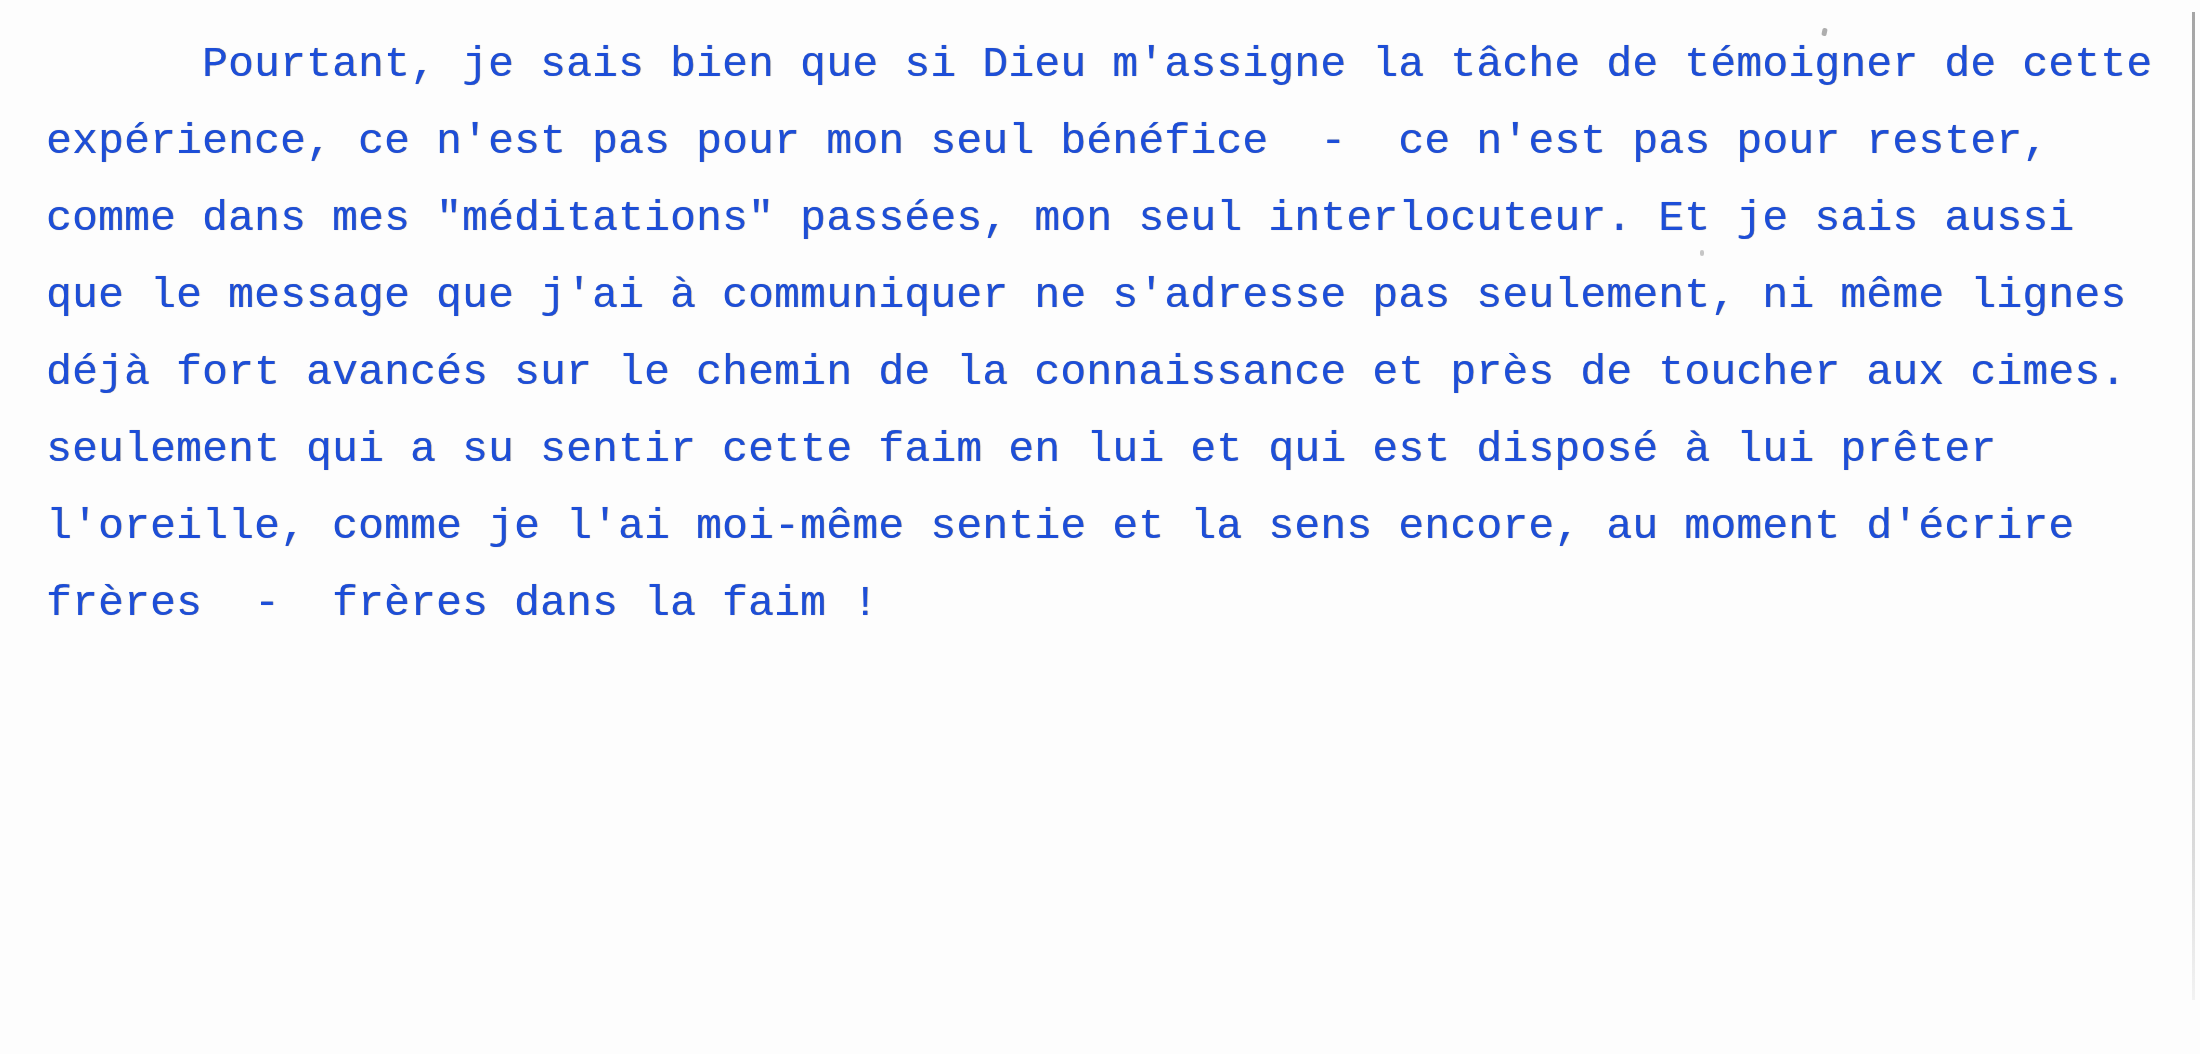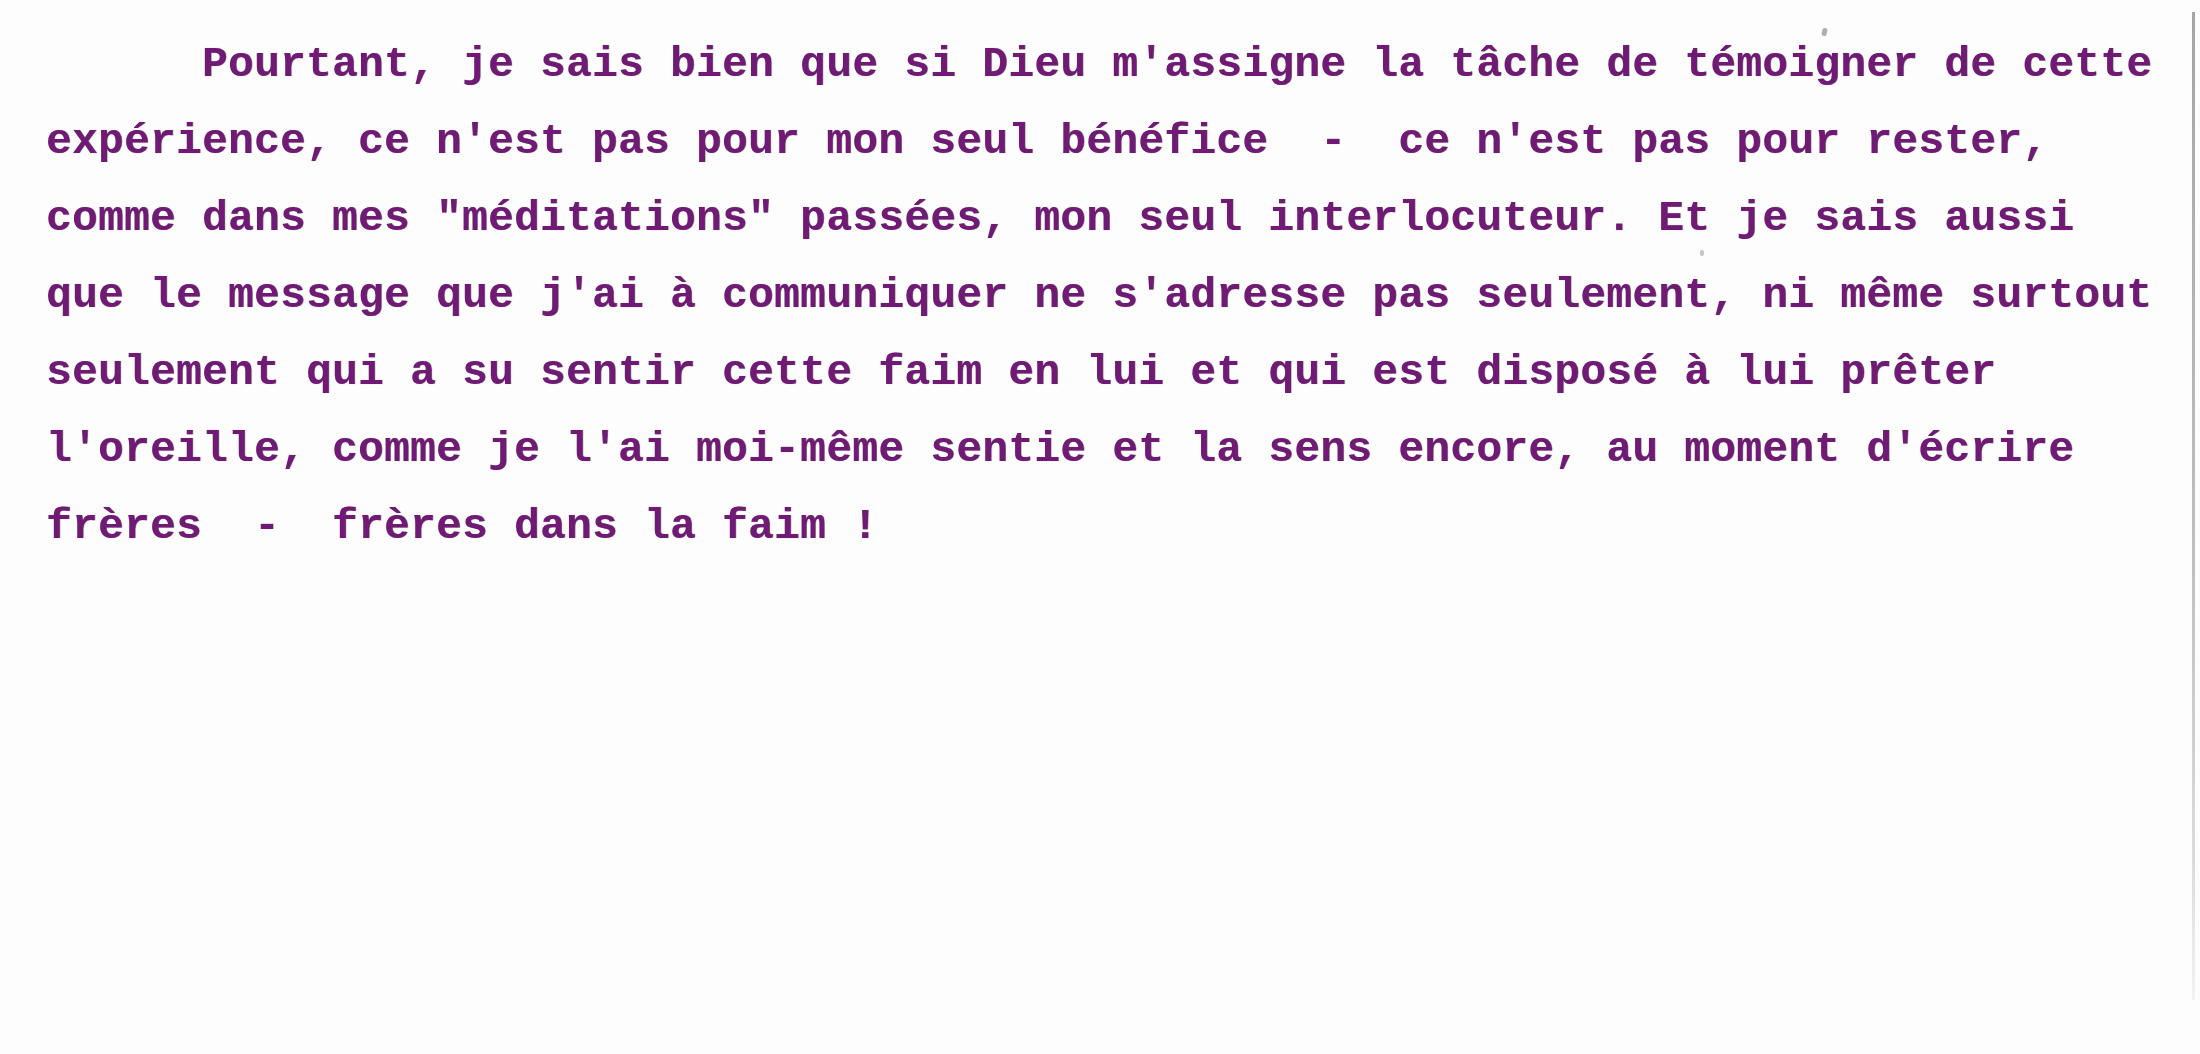--- a/index.html
+++ b/index.html
@@ -16,24 +16,24 @@
   }
   .page {
     position: absolute;
     inset: 0;
     background: #fdfdfd;
   }
   .text-block {
     position: absolute;
     top: 26px;
     left: 46px;
-    color: #701a75;
+    color: #1d4ed8;
     font-size: 43px;
     line-height: 77px;
-    font-weight: bold;
+    font-weight: normal;
     letter-spacing: 0.2px;
     text-shadow: 0.5px 0.4px 0.7px rgba(25,25,25,0.55);
     filter: blur(0.25px);
   }
   .line {
     white-space: pre;
     height: 77px;
   }
   .scan-edge-line {
     position: absolute;
@@ -69,21 +69,22 @@
 </style>
 </head>
 <body>
 
 <div class="page">
 
   <div class="text-block">
     <div class="line">      Pourtant, je sais bien que si Dieu m'assigne la tâche de témoigner de cette</div>
     <div class="line">expérience, ce n'est pas pour mon seul bénéfice  -  ce n'est pas pour rester,</div>
     <div class="line">comme dans mes "méditations" passées, mon seul interlocuteur. Et je sais aussi</div>
-    <div class="line">que le message que j'ai à communiquer ne s'adresse pas seulement, ni même surtout</div>
+    <div class="line">que le message que j'ai à communiquer ne s'adresse pas seulement, ni même lignes</div>
+    <div class="line">déjà fort avancés sur le chemin de la connaissance et près de toucher aux cimes.</div>
     <div class="line">seulement qui a su sentir cette faim en lui et qui est disposé à lui prêter</div>
     <div class="line">l'oreille, comme je l'ai moi-même sentie et la sens encore, au moment d'écrire</div>
     <div class="line">frères  -  frères dans la faim !</div>
   </div>
 
   <div class="scan-edge-line"></div>
   <div class="speck-1"></div>
   <div class="speck-2"></div>
 
 </div>

